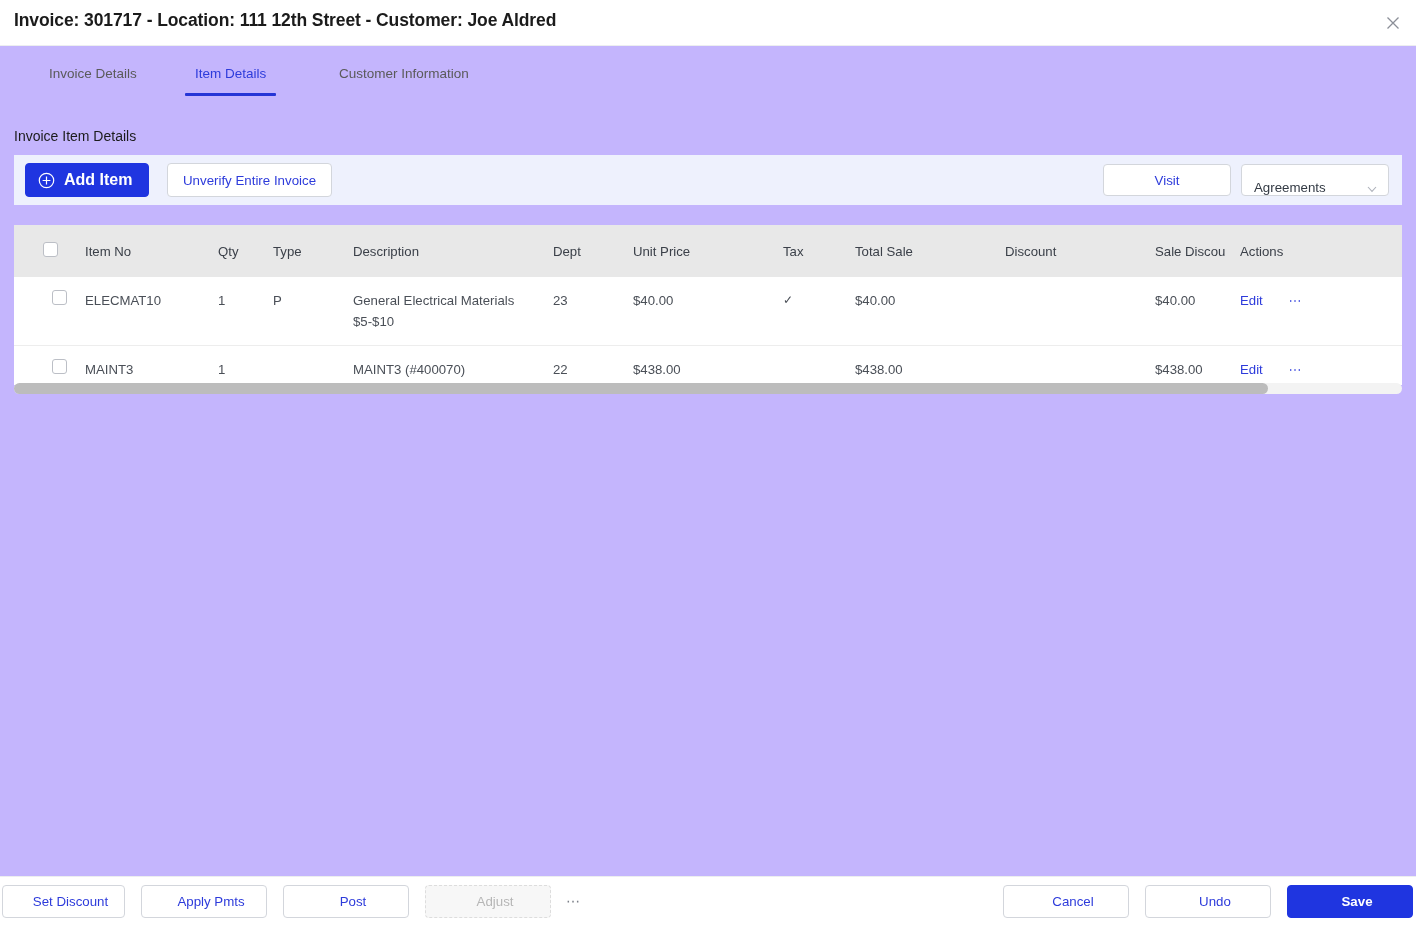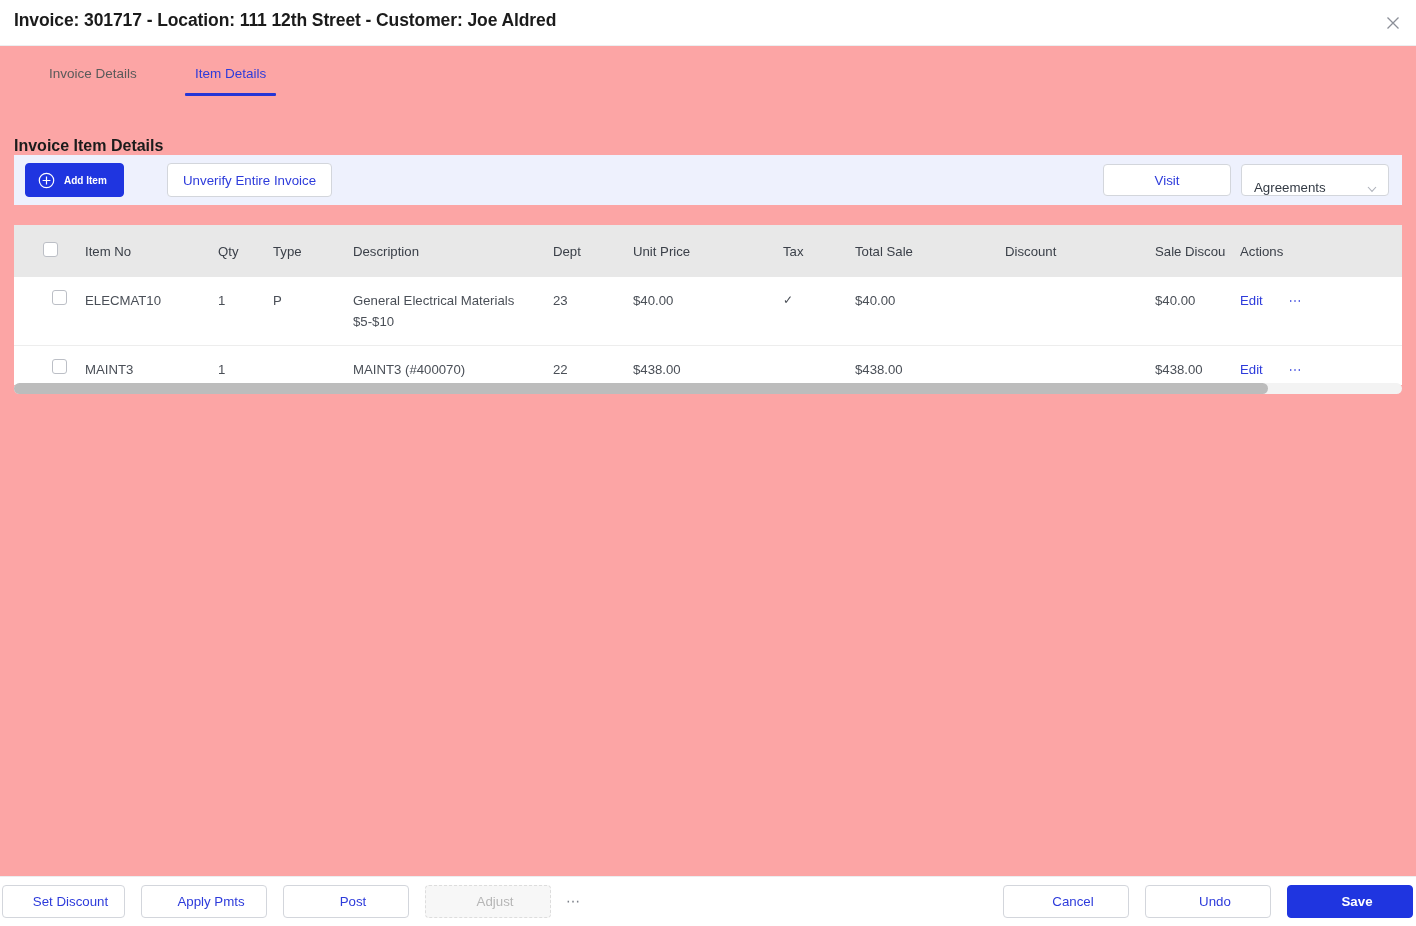--- a/index.html
+++ b/index.html
@@ -7,21 +7,21 @@
     margin: 0; padding: 0;
     width: 1416px; height: 926px;
     background: #ffffff;
     font-family: "Liberation Sans", sans-serif;
     overflow: hidden;
   }
   #app {
     position: relative;
     width: 1416px;
     height: 926px;
-    background: #fca5a5;
+    background: #c4b5fd;
   }
 
   
   .modal-header {
     position: absolute;
     top: 0; left: 0;
     width: 1416px;
     height: 46px;
     border-bottom: 1px solid #eceef0;
     background: #fff;
@@ -77,23 +77,23 @@
     border-radius: 1px;
   }
   .tab:not(.active) .underline { display: none; }
   #tab-0 { left: 22px; }
   #tab-1 { left: 168px; }
   #tab-2 { left: 312px; }
 
   
   .section-title {
     position: absolute;
-    left: 14px; top: 137px;
-    font-size: 16px;
-    font-weight: bold;
+    left: 14px; top: 128px;
+    font-size: 14px;
+    font-weight: normal;
     color: #1b1b1b;
   }
 
   
   .action-band {
     position: absolute;
     left: 14px; top: 155px;
     width: 1388px;
     height: 50px;
     background: #eef1fd;
@@ -126,21 +126,21 @@
     border: 1px dashed #dddddd;
     color: #b6b6b6;
     cursor: default;
   }
   #add-item-btn {
     position: absolute;
     left: 11px;
     height: 34px;
     padding: 0 16px 0 12px;
     gap: 9px;
-    font-size: 10px;
+    font-size: 16px;
   }
   #add-item-btn .plus-icon {
     width: 17px; height: 17px;
     display: inline-flex;
     align-items: center; justify-content: center;
   }
   #unverify-btn {
     position: absolute;
     left: 153px;
     height: 34px;
@@ -305,20 +305,24 @@
   </div>
 
   <div class="tabs">
     <div class="tab" id="tab-0">
       <span>Invoice Details</span>
 
     </div>
     <div class="tab active" id="tab-1">
       <span>Item Details</span>
       <span class="underline"></span>
+    </div>
+    <div class="tab" id="tab-2">
+      <span>Customer Information</span>
+
     </div>
   </div>
 
   <div class="section-title">Invoice Item Details</div>
 
   <div class="action-band">
     <button class="btn btn-primary" id="add-item-btn">
       <span class="plus-icon">
         <svg width="17" height="17" viewBox="0 0 17 17">
           <circle cx="8.5" cy="8.5" r="7.2" fill="none" stroke="#ffffff" stroke-width="1.2"></circle>

